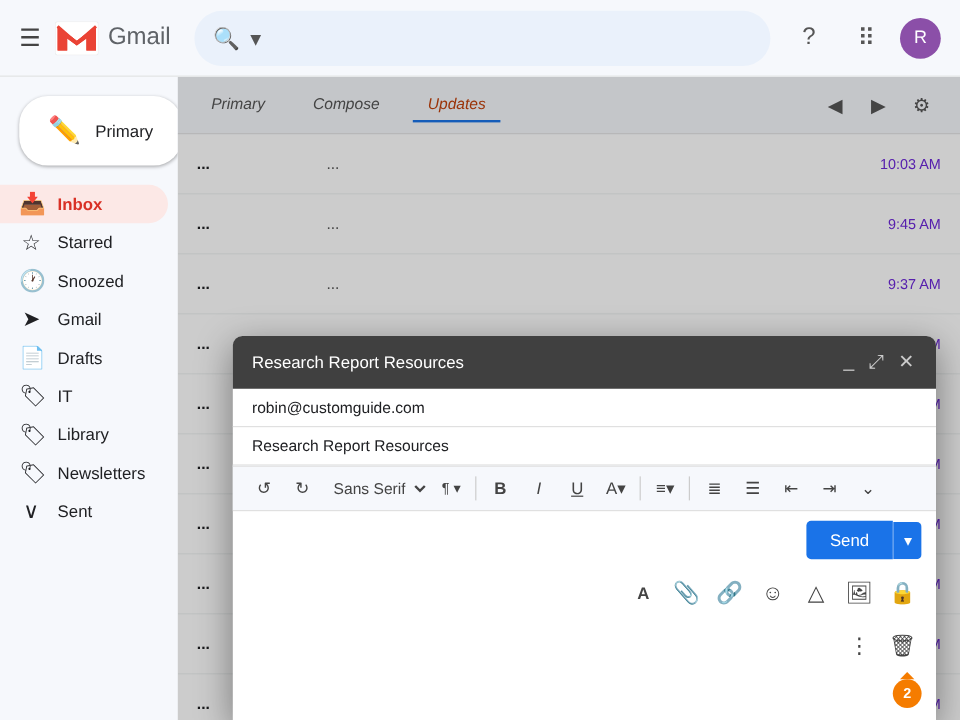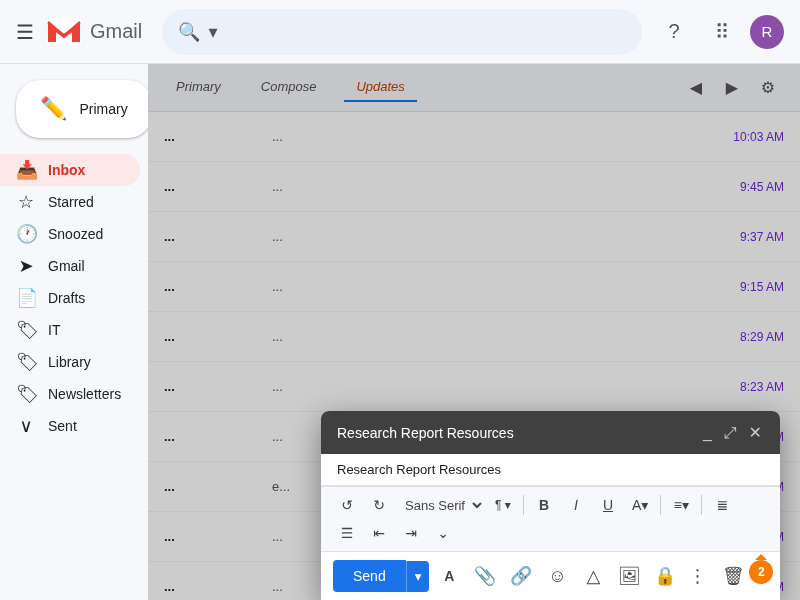--- a/index.html
+++ b/index.html
@@ -123,21 +123,21 @@
       top: 0; left: 0; right: 0; bottom: 0;
       background: rgba(0,0,0,0.2);
       z-index: 10;
     }
 
     
     .compose-dialog {
       position: absolute;
       bottom: 0;
       right: 20px;
-      width: 459px;
+      width: 586px;
       background: white;
       border-radius: 8px 8px 0 0;
       box-shadow: 0 8px 30px rgba(0,0,0,0.4);
       z-index: 20;
       display: flex;
       flex-direction: column;
     }
     .dialog-header {
       background: #404040;
       color: white;
@@ -233,23 +233,24 @@
       cursor: pointer;
       color: #444;
       padding: 2px 4px;
     }
     .fmt-divider { width: 1px; background: #ccc; height: 20px; margin: 0 2px; }
 
     
     .send-toolbar {
       padding: 8px 12px;
       display: flex;
-      align-items: flex-start;
-      gap: 0;
+      align-items: flex-end;
+      gap: 12px;
       border-top: 1px solid #e0e0e0;
+      flex-direction: column;
     }
     .send-btn-group { display: flex; align-items: center; }
     .send-btn {
       background: #1a73e8;
       color: white;
       border: none;
       border-radius: 4px 0 0 4px;
       padding: 8px 20px;
       font-size: 14px;
       cursor: pointer;
@@ -436,20 +437,21 @@
 
       <div class="dialog-header">
         <span class="dialog-title">Research Report Resources</span>
         <div class="dialog-header-icons">
           <span class="dialog-header-icon">_</span>
           <span class="dialog-header-icon">⤢</span>
           <span class="dialog-header-icon">✕</span>
         </div>
       </div>
 
+      <div class="compose-field">robin@customguide.com</div>
 
       <div class="compose-field">Research Report Resources</div>
 
 
       <div class="format-toolbar">
         <button class="fmt-btn">↺</button>
         <button class="fmt-btn">↻</button>
         <select class="fmt-select">
           <option>Sans Serif</option>
         </select>

